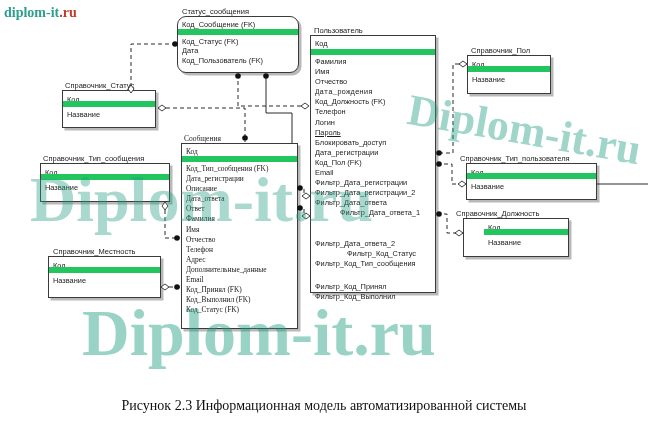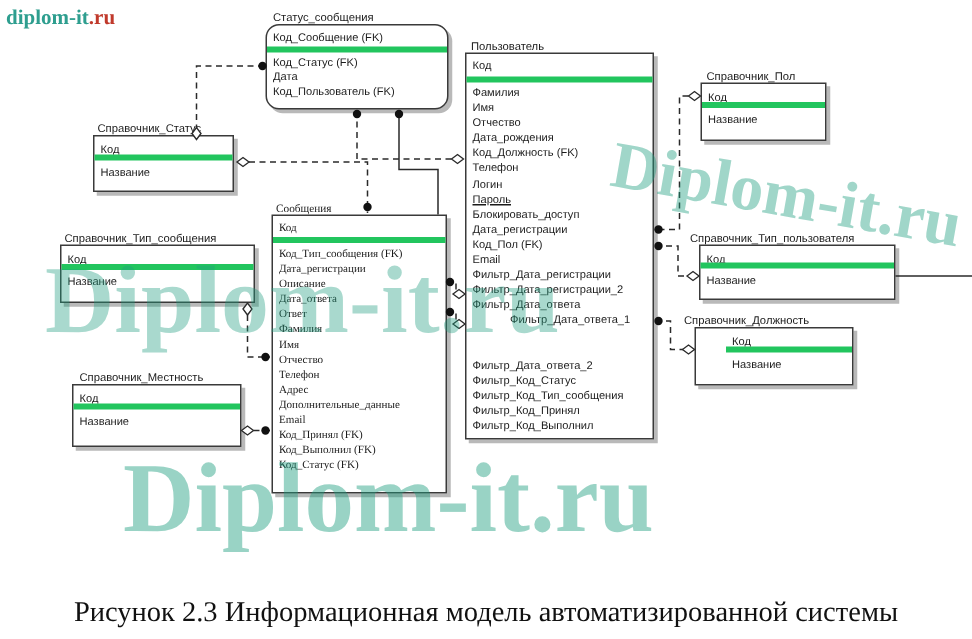--- a/index.html
+++ b/index.html
@@ -10,41 +10,41 @@
   #diagram{position:absolute;left:0;top:0;width:552px;height:426px;z-index:1;}
   .entity-box{
     position:absolute;background:#ffffff;border:1px solid #3a3a3a;
     box-shadow:2.5px 2.5px 0 0 #b9b9b9;box-sizing:border-box;z-index:2;
   }
   .entity-box.rounded{border-radius:9px;}
   .entity-title{
     position:absolute;top:-10px;font-size:7.5px;color:#1b1b1b;white-space:nowrap;line-height:9px;
   }
   .entity-pk{
-    border-bottom:4px solid #22c55e;box-sizing:border-box;padding:3px 0 0 4px;overflow:hidden;
+    border-bottom:6px solid #22c55e;box-sizing:border-box;padding:3px 0 0 4px;overflow:hidden;
   }
   .entity-attrs{padding:2px 0 0 4px;overflow:hidden;}
   .field-row{
     font-size:7.4px;color:#1b1b1b;white-space:nowrap;letter-spacing:0;
   }
   #rel-svg{position:absolute;left:0;top:0;z-index:3;pointer-events:none;}
   #watermark-layer{position:absolute;left:0;top:0;width:648px;height:426px;z-index:4;pointer-events:none;}
   .watermark{
     position:absolute;font-family:"Liberation Serif", serif;font-weight:bold;
     color:#1f9e7f;white-space:nowrap;line-height:1;transform-origin:left top;
   }
   #site-logo{
     position:absolute;left:4px;top:5px;z-index:5;
     font-family:"Liberation Serif", serif;font-weight:bold;font-size:14px;line-height:15px;
   }
   #site-logo .logo-main{color:#2e9e8f;}
   #site-logo .logo-suffix{color:#c0392b;}
   #caption{
     position:absolute;left:0;top:398px;width:648px;text-align:center;z-index:2;
-    font-family:"Liberation Serif", serif;font-size:19px;color:#111111;
+    font-family:"Liberation Serif", serif;font-size:14px;color:#111111;
   }
 </style>
 </head>
 <body>
 
 <div id="stage">
   <div id="site-logo">
     <span class="logo-main">diplom-it</span><span class="logo-suffix">.ru</span>
   </div>
 
@@ -112,37 +112,37 @@
       </div>
       <div class="entity-box" style="left: 310px; top: 35px; width: 126px; height: 258px;">
         <div class="entity-title" style="left: 3px;">Пользователь</div>
         <div class="entity-pk" style="height: 19px;">
           <div class="field-row" style="line-height: 10.1px;">Код</div>
         </div>
         <div class="entity-attrs">
           <div class="field-row" style="line-height: 10.1px;">Фамилия</div>
           <div class="field-row" style="line-height: 10.1px;">Имя</div>
           <div class="field-row" style="line-height: 10.1px;">Отчество</div>
-          <div class="field-row" style="line-height: 10.1px;">Дата_рождения</div>
+          <div class="field-row" style="line-height: 10.1px; font-family: Liberation Mono, monospace;">Дата_рождения</div>
           <div class="field-row" style="line-height: 10.1px;">Код_Должность (FK)</div>
           <div class="field-row" style="line-height: 10.1px;">Телефон</div>
           <div class="field-row" style="line-height: 10.1px;">Логин</div>
           <div class="field-row" style="line-height: 10.1px; text-decoration: underline;">Пароль</div>
           <div class="field-row" style="line-height: 10.1px;">Блокировать_доступ</div>
           <div class="field-row" style="line-height: 10.1px;">Дата_регистрации</div>
           <div class="field-row" style="line-height: 10.1px;">Код_Пол (FK)</div>
           <div class="field-row" style="line-height: 10.1px;">Email</div>
           <div class="field-row" style="line-height: 10.1px;">Фильтр_Дата_регистрации</div>
           <div class="field-row" style="line-height: 10.1px;">Фильтр_Дата_регистрации_2</div>
           <div class="field-row" style="line-height: 10.1px;">Фильтр_Дата_ответа</div>
           <div class="field-row" style="line-height: 10.1px; margin-left: 25px;">Фильтр_Дата_ответа_1</div>
           <div class="field-row" style="line-height: 10.1px; margin-top: 20px;">Фильтр_Дата_ответа_2</div>
-          <div class="field-row" style="line-height: 10.1px;">Фильтр_Код_Статус</div>
+          <div class="field-row" style="line-height: 10.1px; margin-left: 32px;">Фильтр_Код_Статус</div>
           <div class="field-row" style="line-height: 10.1px;">Фильтр_Код_Тип_сообщения</div>
-          <div class="field-row" style="line-height: 10.1px;">Фильтр_Код_Принял</div>
+          <div class="field-row" style="line-height: 10.1px; margin-top: 13px;">Фильтр_Код_Принял</div>
           <div class="field-row" style="line-height: 10.1px;">Фильтр_Код_Выполнил</div>
         </div>
       </div>
       <div class="entity-box" style="left: 467px; top: 55px; width: 84px; height: 39px;">
         <div class="entity-title" style="left: 3px;">Справочник_Пол</div>
         <div class="entity-pk" style="height: 16px;">
           <div class="field-row" style="line-height: 12px;">Код</div>
         </div>
         <div class="entity-attrs">
           <div class="field-row" style="line-height: 12px;">Название</div>

